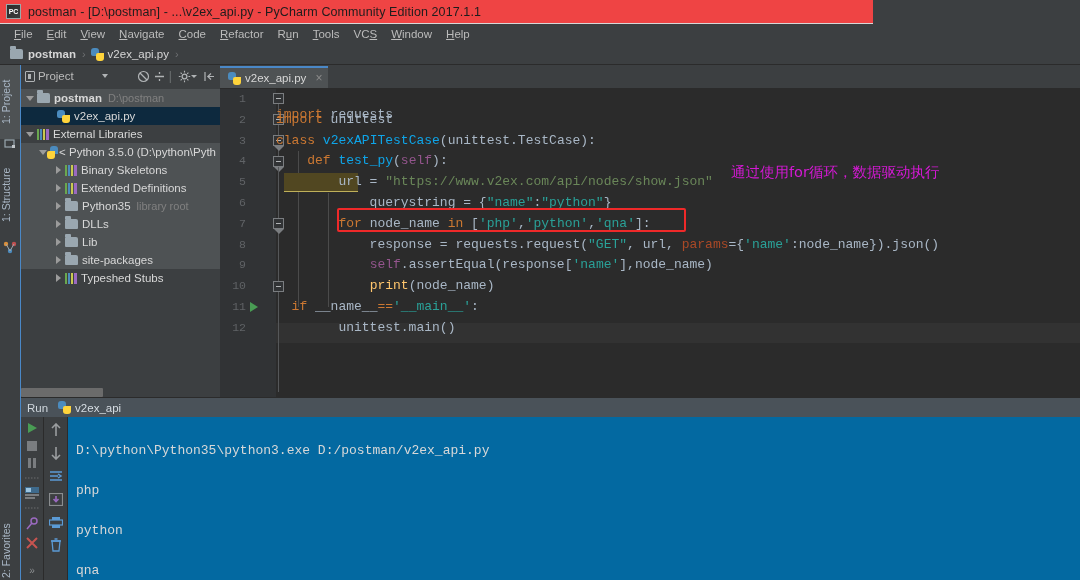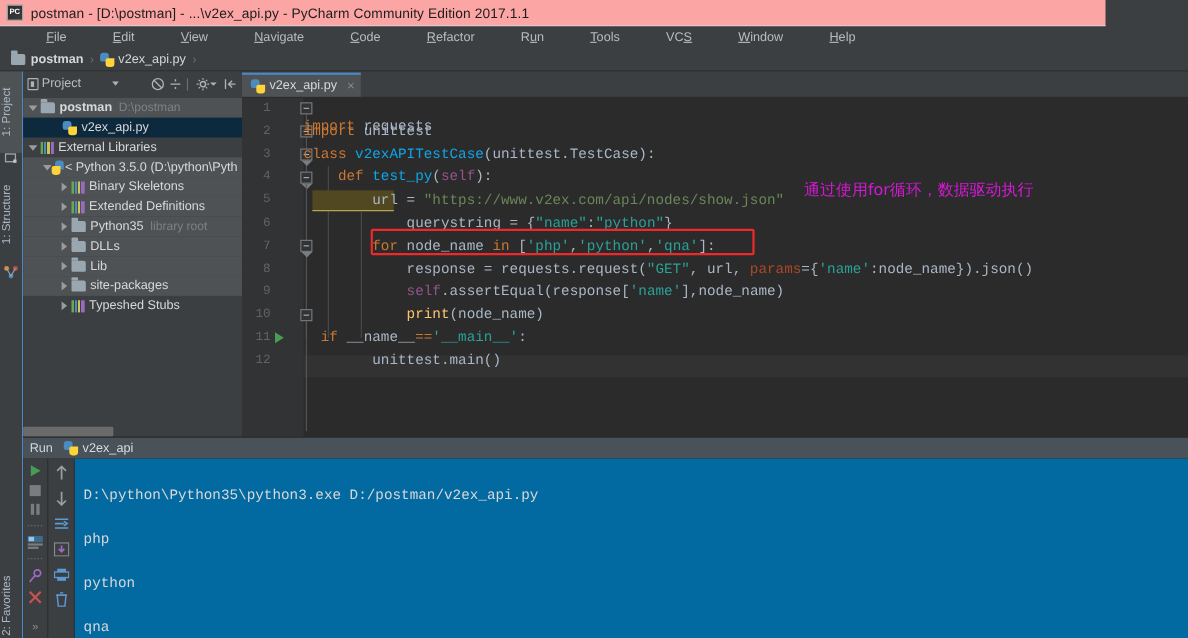--- a/index.html
+++ b/index.html
@@ -16,22 +16,22 @@
     font-size: 12px;
     background: #3c3f41;
     color: #bbbbbb;
     user-select: none;
   }
 
   
   .titlebar {
     position: absolute;
     left: 0; top: 0;
-    width: 1005px; height: 24px;
-    background: #fca5a5;
+    width: 873px; height: 24px;
+    background: #ef4444;
     display: flex;
     align-items: center;
     padding-left: 6px;
     box-sizing: border-box;
     border-bottom: 1px solid #d8d8d8;
   }
   .titlebar .pc-logo {
     width: 15px; height: 15px;
     background: linear-gradient(135deg,#2b2b2b 0%,#3c3c3c 100%);
     border: 1px solid #9aa;
@@ -62,21 +62,20 @@
     align-items: center;
     padding-left: 7px;
     box-sizing: border-box;
   }
   .menu-item {
     color: #bbbbbb;
     font-size: 11.5px;
     padding: 0 7px;
     white-space: nowrap;
     cursor: default;
-    margin-left: 28px;
   }
   .menu-item .mn {
     text-decoration: underline;
   }
 
   
   .navbar {
     position: absolute;
     left: 0; top: 44px;
     width: 1080px; height: 21px;

